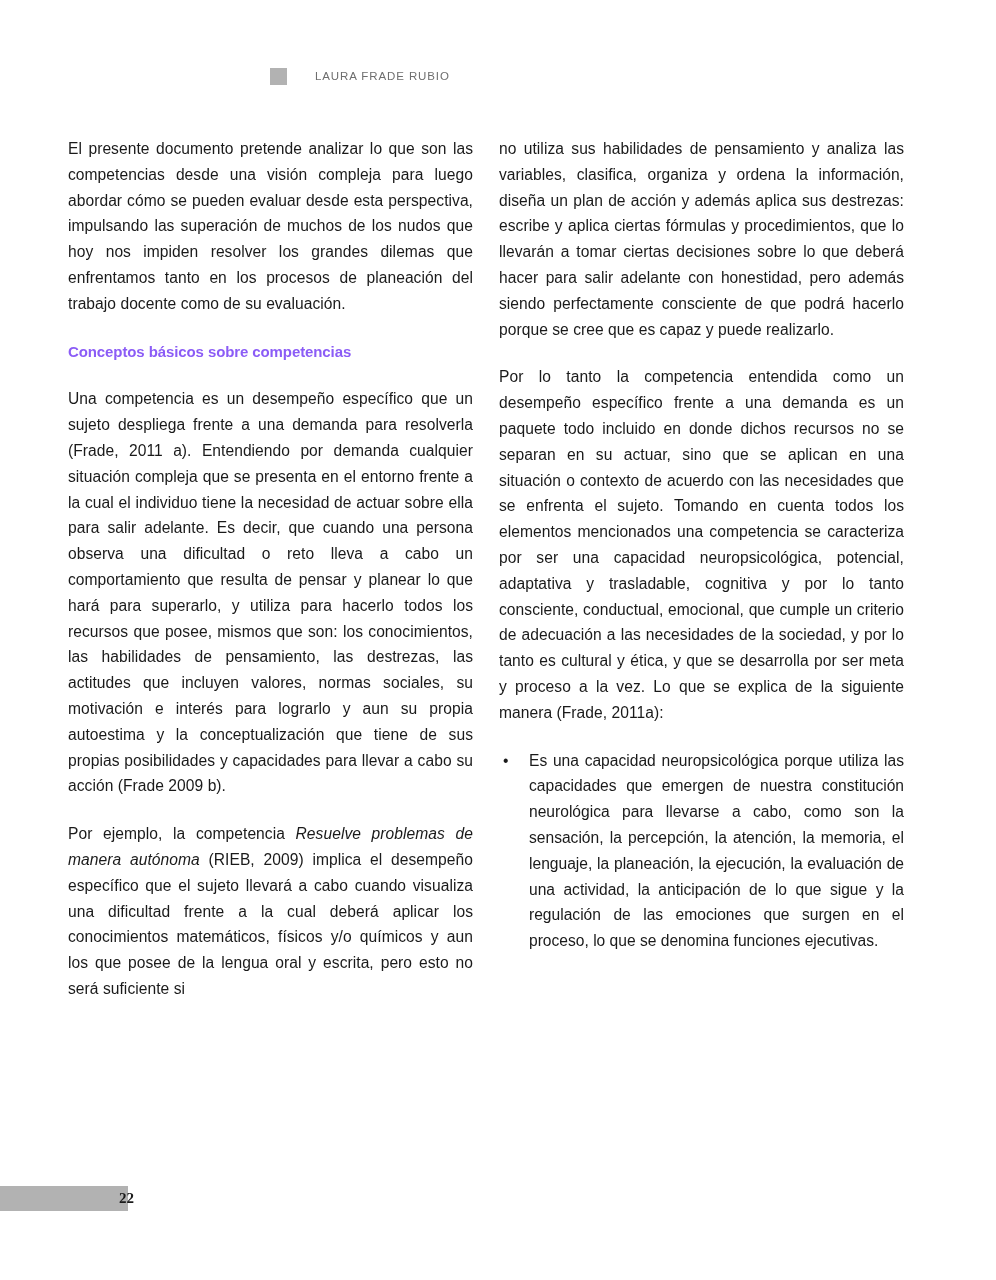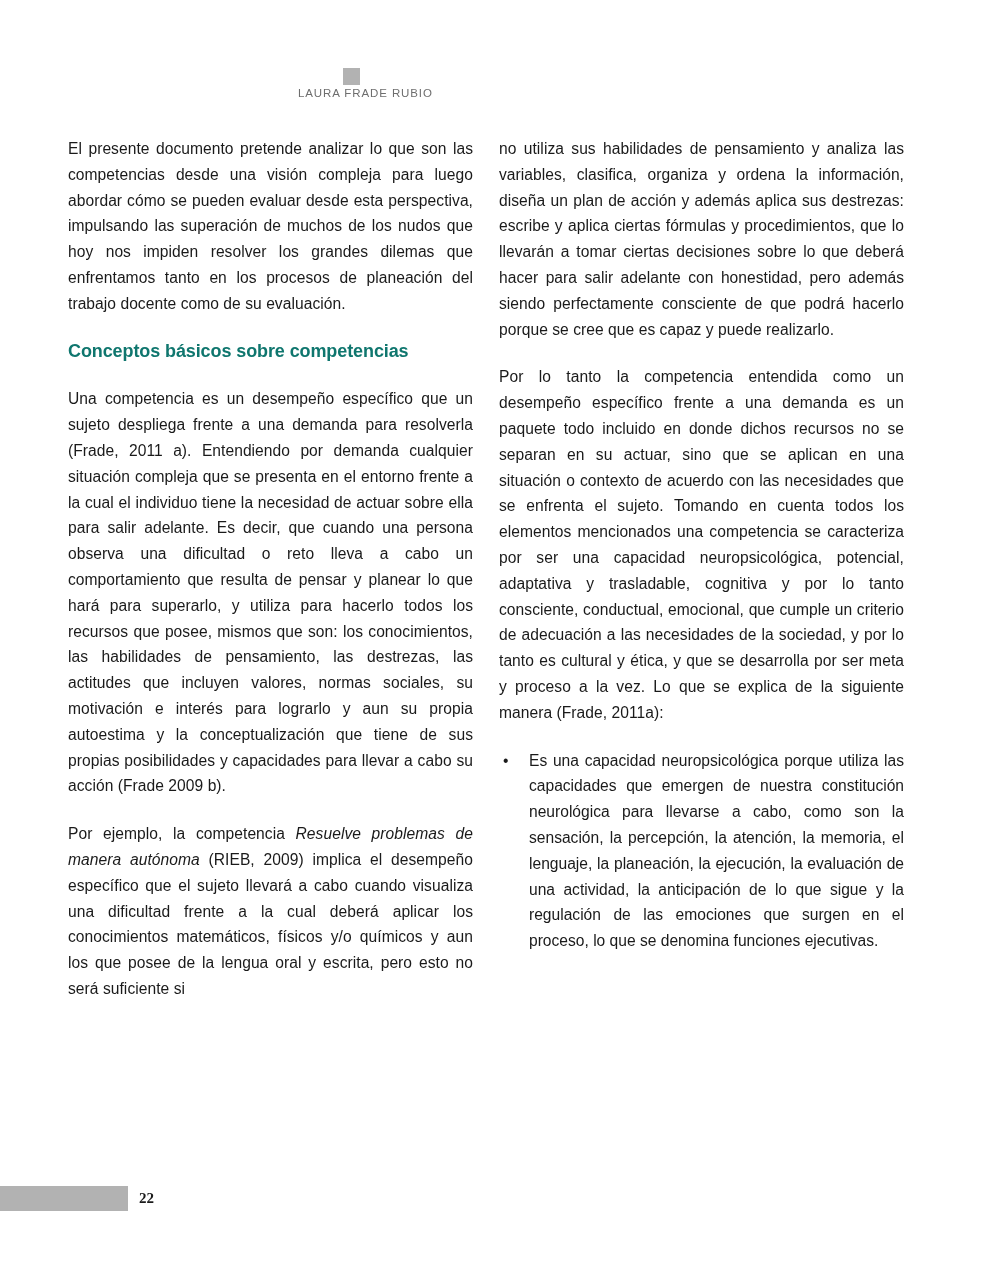--- a/index.html
+++ b/index.html
@@ -17,21 +17,20 @@
   }
 
   
   .runhead {
     position: absolute;
     left: 270px;
     top: 68px;
     display: flex;
     align-items: center;
     gap: 0px;
-    flex-direction: column;
   }
   .runhead-mark {
     width: 17px;
     height: 17px;
     background: #b2b2b2;
     flex: 0 0 auto;
   }
   .runhead-title {
     margin-left: 28px;
     font-size: 11.5px;
@@ -62,24 +61,24 @@
     line-height: 25.8px;
     text-align: justify;
     color: #1a1a1a;
     letter-spacing: 0.05px;
     hyphens: none;
   }
   p.para.last { margin-bottom: 0; }
 
   h2.heading {
     margin: 8px 0 22px 0;
-    font-size: 18px;
+    font-size: 15px;
     line-height: 25.8px;
     font-weight: bold;
-    color: #0f766e;
+    color: #8b5cf6;
     text-align: left;
     letter-spacing: -0.1px;
   }
 
   em.ital { font-style: italic; }
 
   
   ul.bullets {
     margin: 0;
     padding: 0;
@@ -115,31 +114,30 @@
   .footer-bar {
     position: absolute;
     left: 0;
     top: 0;
     width: 128px;
     height: 25px;
     background: #b2b2b2;
   }
   .footer-pageno {
     position: absolute;
-    left: 1px;
+    left: 16px;
     top: 0;
     width: 118px;
     height: 36px;
     line-height: 25px;
     text-align: right;
     font-size: 15px;
     font-weight: bold;
     color: #1a1a1a;
     font-family: "Liberation Serif", serif;
-    padding-left: 35px;
   }
   .footer-text {
     position: absolute;
     left: 141px;
     top: 0;
     height: 25px;
     line-height: 25px;
     font-family: "Liberation Serif", serif;
     font-style: italic;
     font-size: 14.5px;

